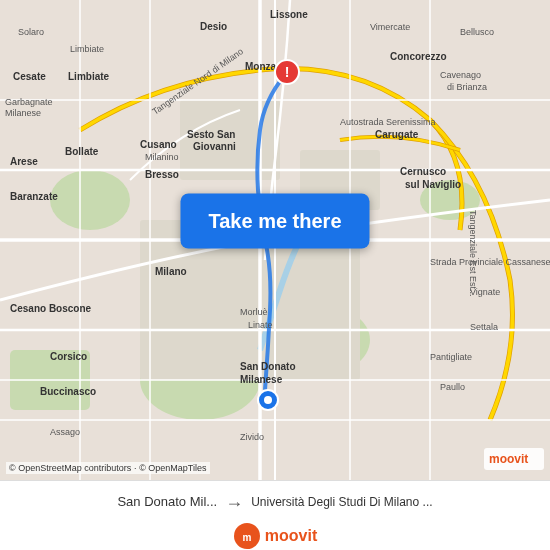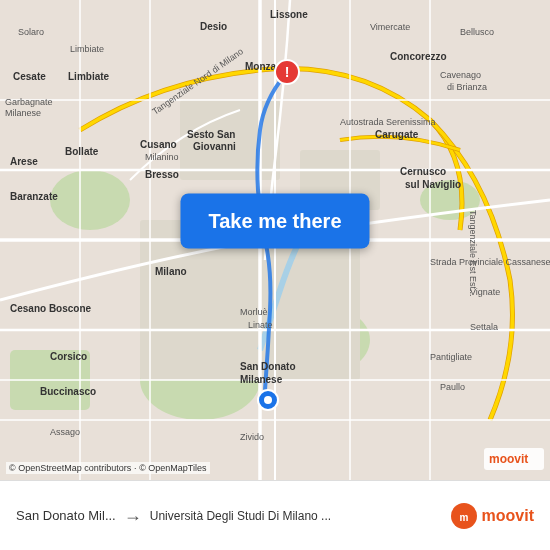--- a/index.html
+++ b/index.html
@@ -78,20 +78,21 @@
     
     #footer-bar {
       width: 550px;
       height: 70px;
       background: white;
       display: flex;
       align-items: center;
       justify-content: space-between;
       padding: 0 16px;
       border-top: 1px solid #ddd;
+      flex-direction: column;
     }
 
     #origin-destination {
       display: flex;
       align-items: center;
       gap: 8px;
       flex: 1;
     }
 
     #origin-label {

